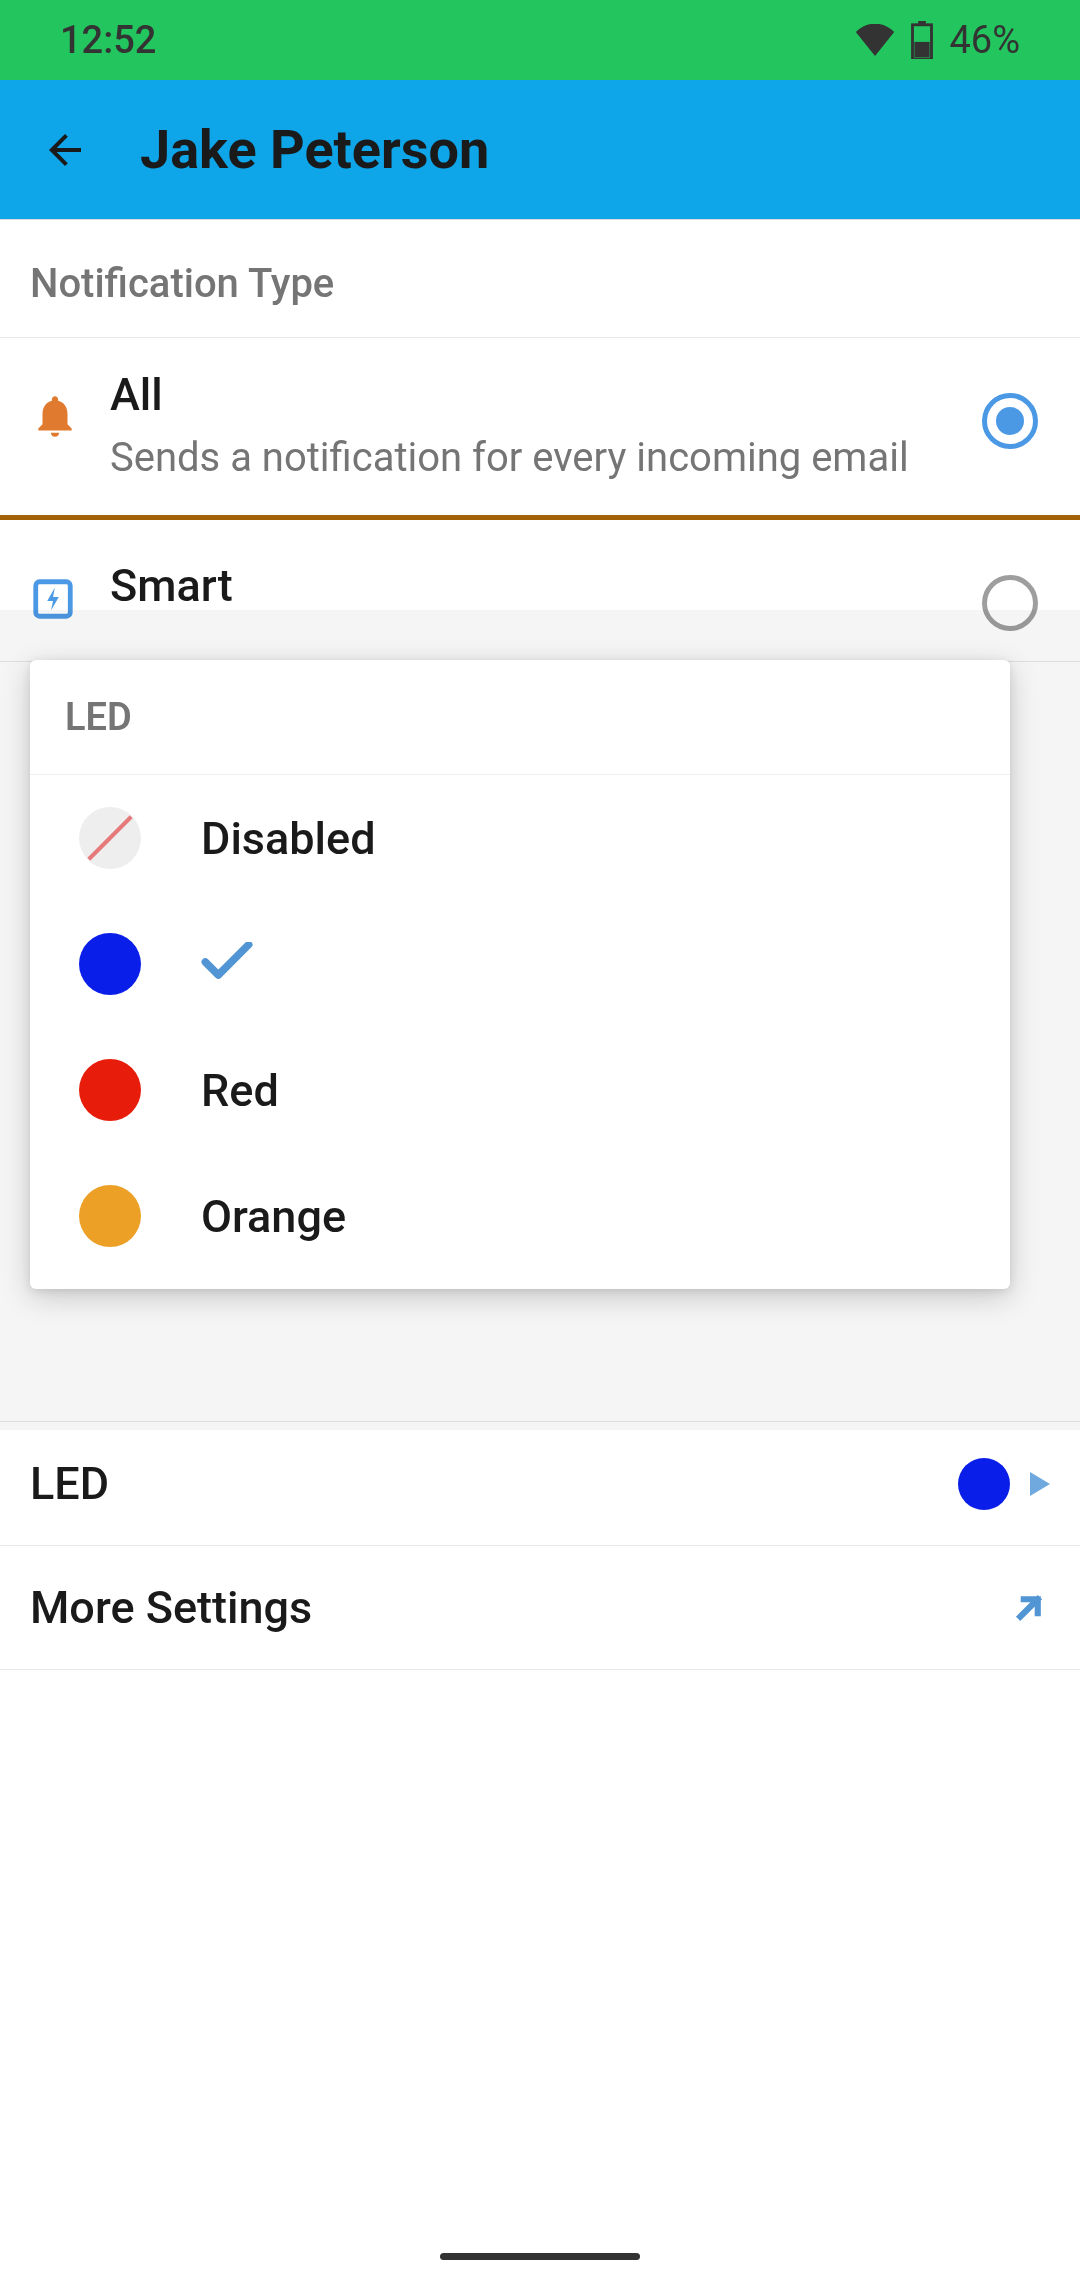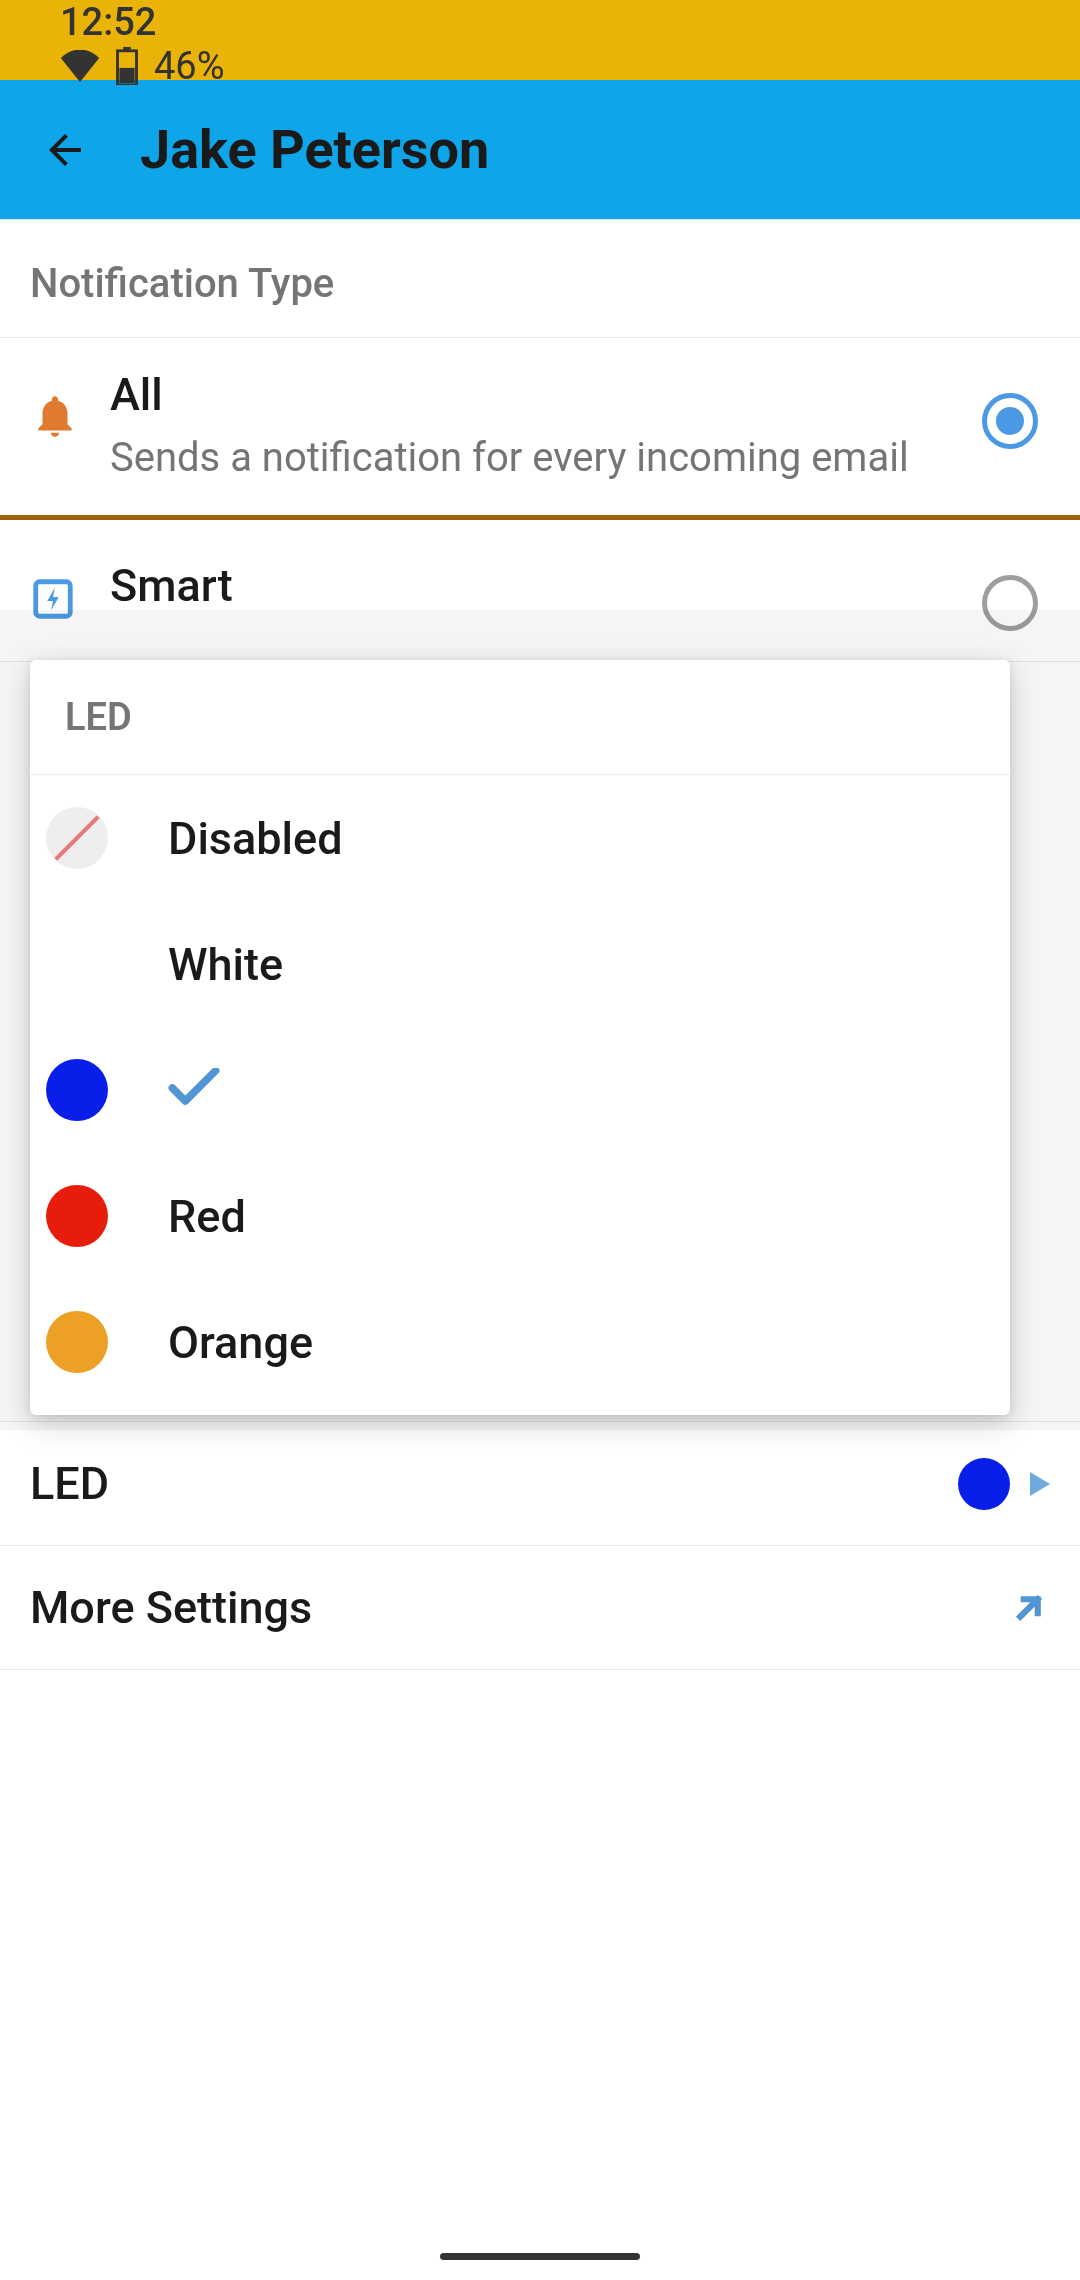--- a/index.html
+++ b/index.html
@@ -2,25 +2,24 @@
 <html><head>
 <meta charset="utf-8">
 <style>
   * { box-sizing: border-box; margin: 0; padding: 0; }
   html, body { width: 1080px; height: 2280px; font-family: -apple-system, BlinkMacSystemFont, 'Segoe UI', Roboto, sans-serif; background: #fff; }
   
   .status-bar {
     height: 80px;
     display: flex;
     justify-content: space-between;
-    align-items: flex-start;
+    align-items: center;
     padding: 0 60px 0 60px;
-    background: #eab308;
+    background: #22c55e;
     color: #333;
-    flex-direction: column;
   }
   .status-time { font-size: 38px; font-weight: 500; color: #333; }
   .status-right { display: flex; align-items: center; gap: 15px; }
   .battery-text { font-size: 38px; color: #333; }
   
   .header {
     height: 140px;
     display: flex;
     align-items: center;
     padding: 0 30px;
@@ -94,21 +93,21 @@
     font-size: 38px;
     font-weight: 600;
     color: #757575;
     padding: 35px 35px 35px 35px;
     border-bottom: 1px solid #eee;
     margin: 0 0px;
   }
   .led-option {
     display: flex;
     align-items: center;
-    padding: 32px 16px;
+    padding: 32px 49px;
     gap: 60px;
   }
   .led-swatch { width: 62px; height: 62px; border-radius: 50%; flex-shrink: 0; }
   .led-swatch.disabled { background: #eee; position: relative; overflow: hidden; }
   .led-swatch.disabled::after {
     content: '';
     position: absolute;
     width: 60px; height: 4px;
     background: #e67a7a;
     transform: rotate(-45deg);
@@ -227,25 +226,20 @@
 
 <div class="overlay">
   <div class="overlay-title">LED</div>
 
   <div class="led-option">
     <div class="led-swatch disabled"></div>
     <div class="led-label">Disabled</div>
     <div class="led-check"></div>
   </div>
 
-  <div class="led-option">
-    <div class="led-swatch empty"></div>
-    <div class="led-label">White</div>
-    <div class="led-check"></div>
-  </div>
 
   <div class="led-option">
     <div class="led-swatch" style="background:#0a1eea"></div>
     <div class="led-check">
       <svg width="52" height="40" viewBox="0 0 24 18">
           <path d="M2 9 L8 15 L22 1" stroke="#5295d4" stroke-width="3.5" fill="none" stroke-linecap="round" stroke-linejoin="round"></path>
         </svg>
     </div>
   </div>
 

